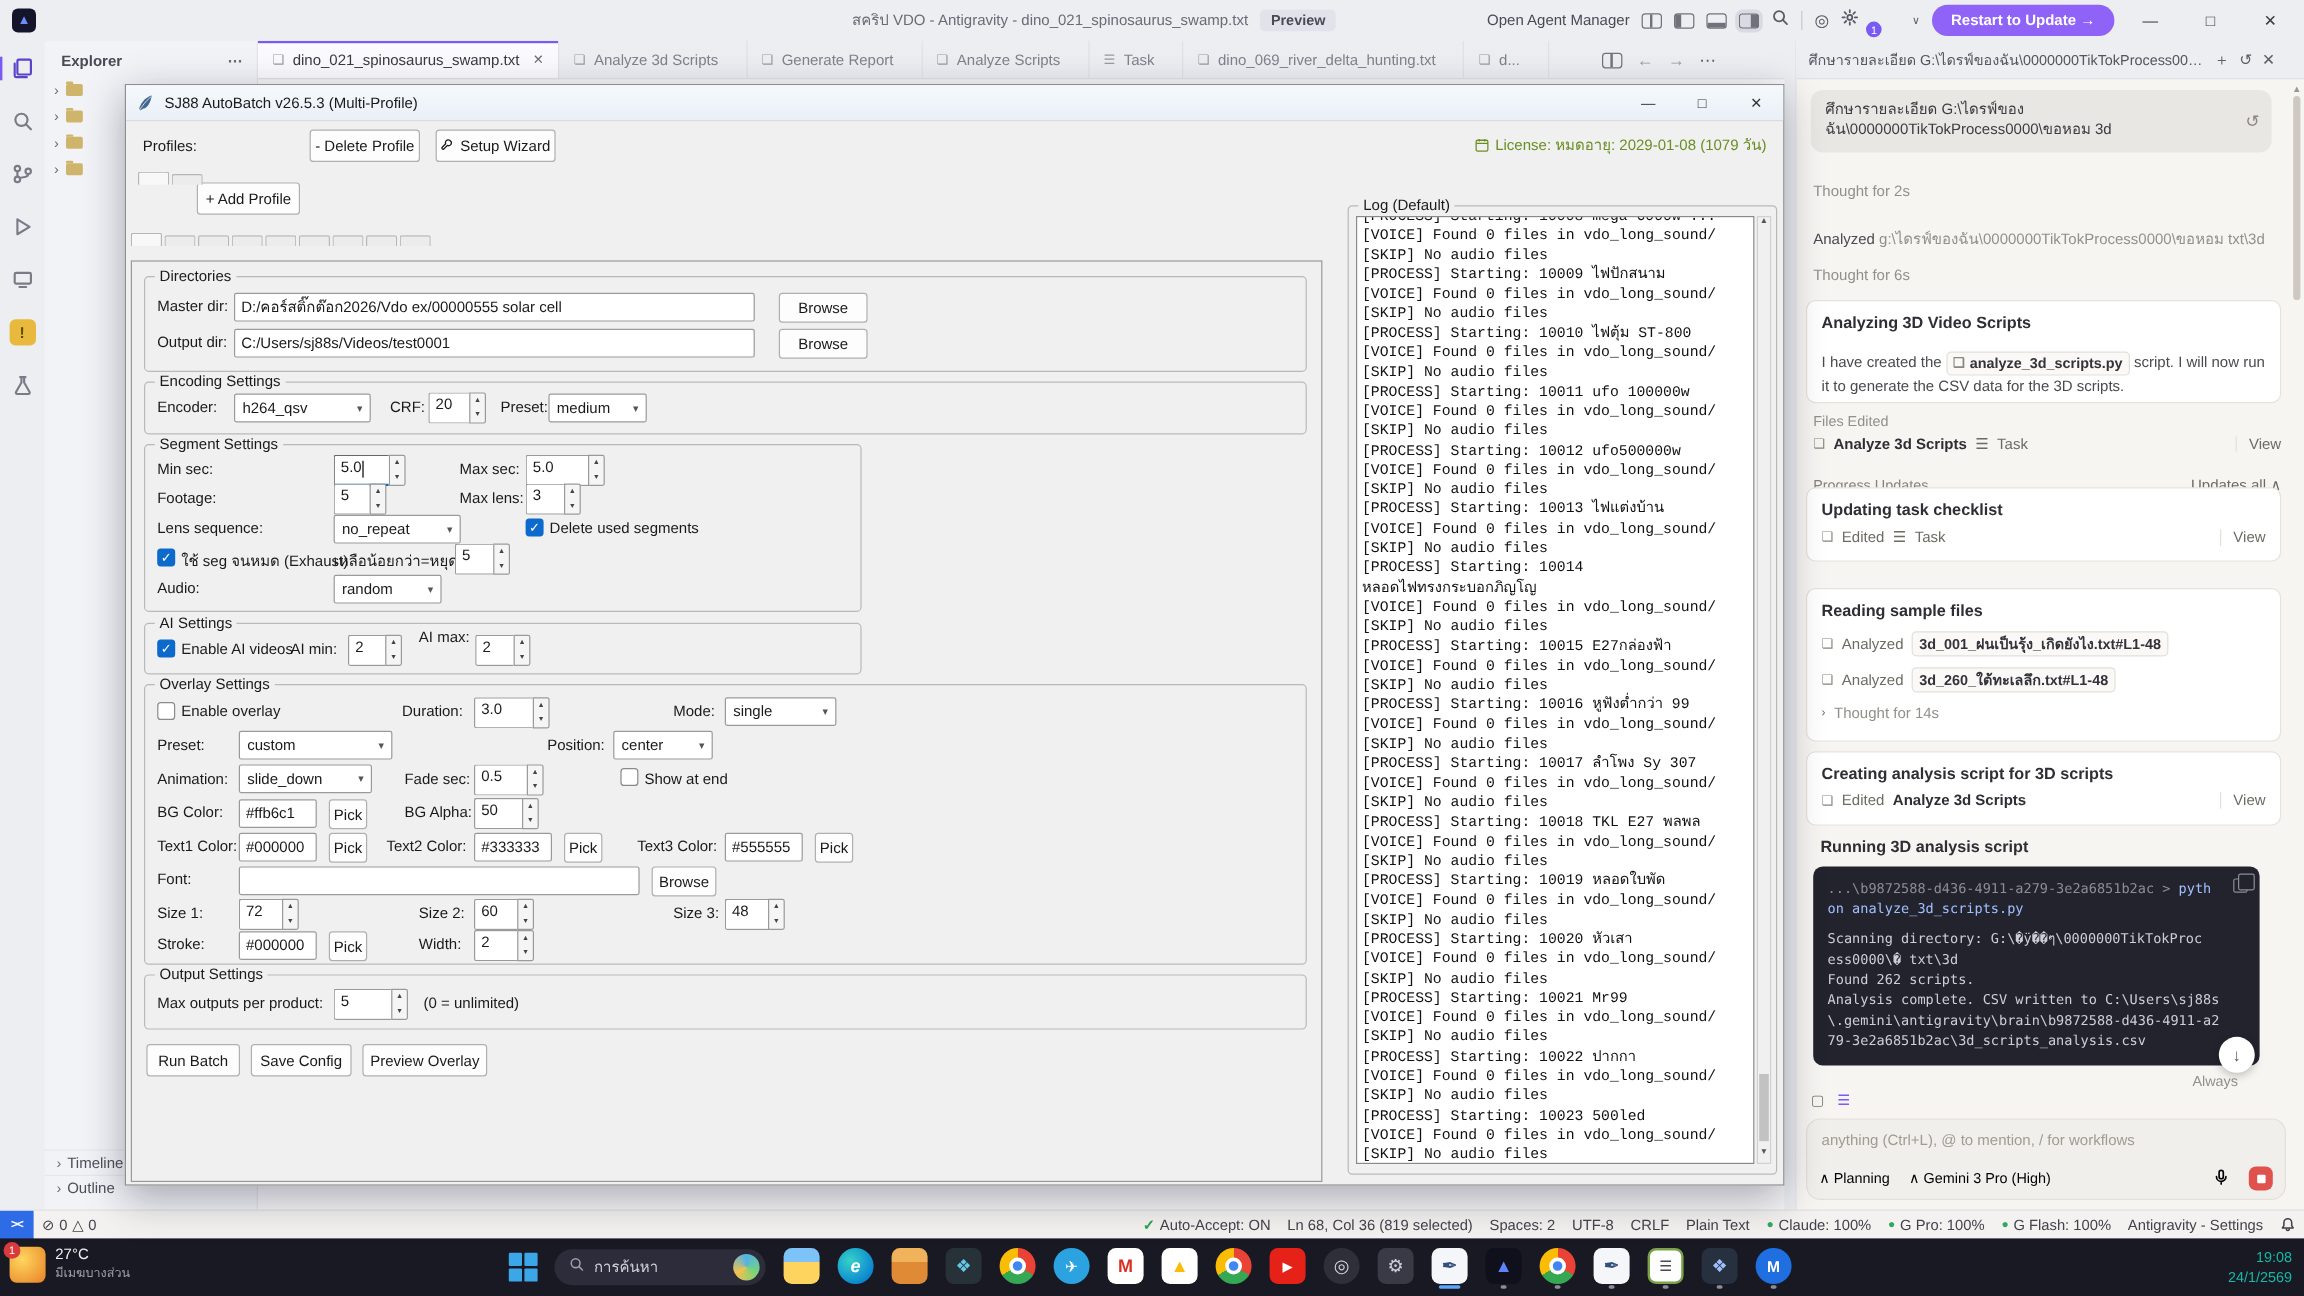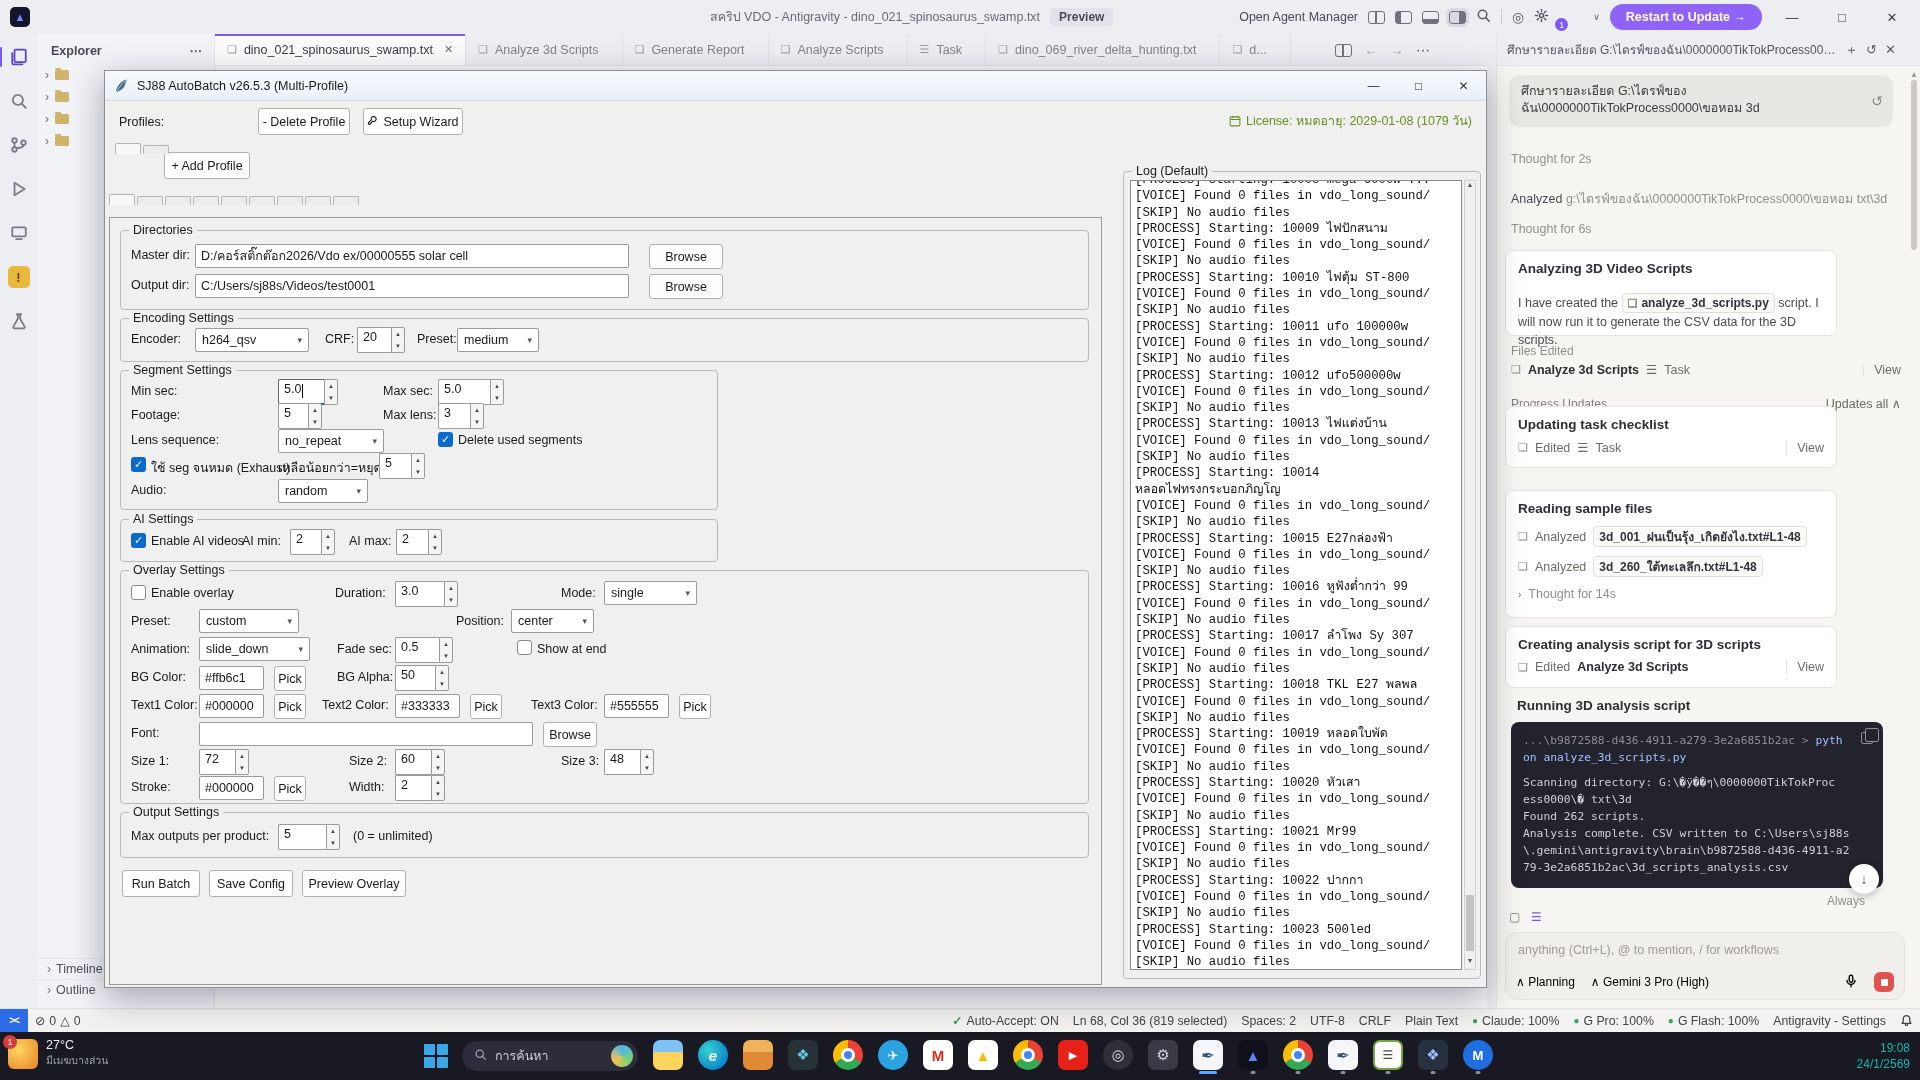--- a/index.html
+++ b/index.html
@@ -96,21 +96,21 @@
   .logsb .a { position:absolute; left:0; width:10px; height:12px; font-size:7px; color:#555; text-align:center; }
 
   
   #sidebar { left:1496px; top:34px; width:424px; height:974px; background:#f7f5f2; border-left:1px solid #e3e3e8; z-index:3; }
   .sb-header { position:absolute; left:0; top:0; width:100%; height:32px; background:#eceef2; border-bottom:1px solid #e2e2e6; display:flex; align-items:center; padding:0 10px; gap:8px; }
   .sb-header .t { font-size:12px; color:#55555e; white-space:nowrap; overflow:hidden; text-overflow:ellipsis; width:330px; }
   .sb-hic { color:#5e5e68; font-size:13px; }
   .bubble { position:absolute; left:12px; top:41px; width:384px; height:52px; background:#e9e7e3; border-radius:10px; padding:8px 30px 8px 12px; font-size:12.5px; color:#3c3c42; line-height:17px; }
   .bubble .undo { position:absolute; right:10px; top:18px; color:#8a877f; font-size:14px; }
   .muted { color:#92908a; font-size:12.5px; }
-  .sb-card { position:absolute; left:8px; width:332px; background:#fff; border:1px solid #e6e3dd; border-radius:8px; padding:10px 12px; }
+  .sb-card { position:absolute; left:8px; width:396px; background:#fff; border:1px solid #e6e3dd; border-radius:8px; padding:10px 12px; }
   .sb-card .ct { font-size:13.5px; font-weight:bold; color:#2e2e34; }
   .sb-card .cb-body { font-size:12.5px; color:#4a4a50; margin-top:17px; line-height:18px; }
   .filechip { display:inline-flex; align-items:center; gap:4px; border:1px solid #e2dfd8; background:#faf9f7; border-radius:4px; padding:0 5px; font-size:12px; font-weight:bold; color:#33333a; }
   .rowline { display:flex; align-items:center; gap:7px; font-size:12.5px; color:#6d6b64; }
   .rowline b { color:#2e2e34; font-size:12.5px; }
   .viewlink { margin-left:auto; color:#6d6b64; font-size:12.5px; padding-left:10px; border-left:1px solid #e4e1da; }
   .docic { color:#8a887f; font-size:11px; }
   .term { position:absolute; left:14px; top:688px; width:372px; height:166px; background:#23232e; border-radius:8px; padding:10px 12px; font-family:"DejaVu Sans Mono", monospace; font-size:11.3px; line-height:17px; overflow:hidden; }
   .term .path { color:#8d8d99; }
   .term .cmd { color:#9fc0ff; }
@@ -490,21 +490,21 @@
         <span class="cb on" style="left:10px; top:13px;">✓</span>
         <span class="cblabel" style="left:30px; top:14px;">Enable AI videos</span>
         <span class="flabel" style="left:121px; top:14px;">AI min:</span>
         <div class="spin" style="left:169px; top:9px; width:45px;">
             <span class="sv">2</span>
             <span class="arr">
               <span>▲</span>
               <span>▼</span>
             </span>
           </div>
-        <span class="flabel" style="left:228px; top:14px;text-align:right;">AI max:</span>
+        <span class="flabel" style="left:228px; top:4px;text-align:right;">AI max:</span>
         <div class="spin" style="left:275px; top:9px; width:46px;">
             <span class="sv">2</span>
             <span class="arr">
               <span>▲</span>
               <span>▼</span>
             </span>
           </div>
       </div>
 
       <div class="grp" style="left:10px; top:352px; width:969px; height:234px;">
@@ -519,21 +519,21 @@
               <span>▼</span>
             </span>
           </div>
         <span class="flabel" style="left:440px; top:15px;">Mode:</span>
         <div class="dd" style="left:483px; top:10px; width:93px;">
             <span>single</span>
             <span class="caret">▾</span>
           </div>
 
         <span class="flabel" style="left:10px; top:43px;">Preset:</span>
-        <div class="dd" style="left:78px; top:38px; width:100px;">
+        <div class="dd" style="left:78px; top:38px; width:128px;">
             <span>custom</span>
             <span class="caret">▾</span>
           </div>
         <span class="flabel" style="left:335px; top:43px;">Position:</span>
         <div class="dd" style="left:390px; top:38px; width:83px;">
             <span>center</span>
             <span class="caret">▾</span>
           </div>
 
         <span class="flabel" style="left:10px; top:71px;">Animation:</span>

